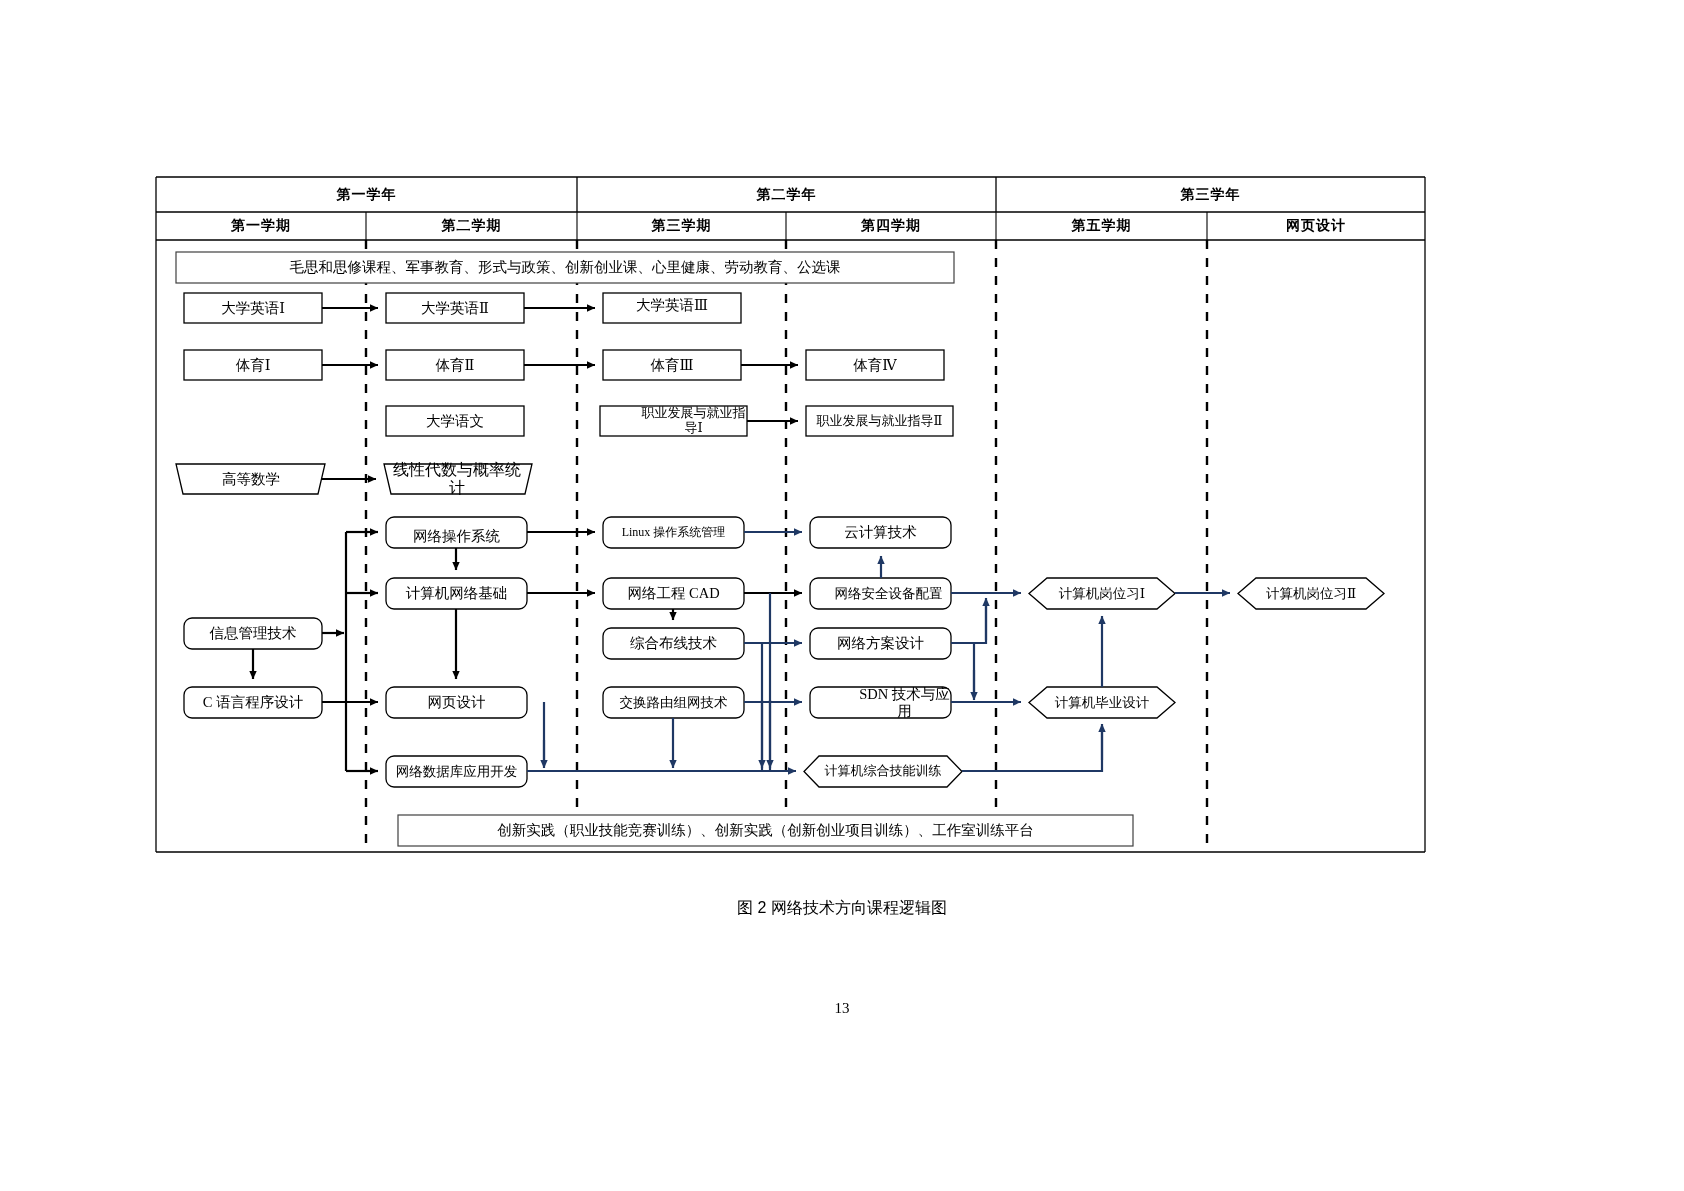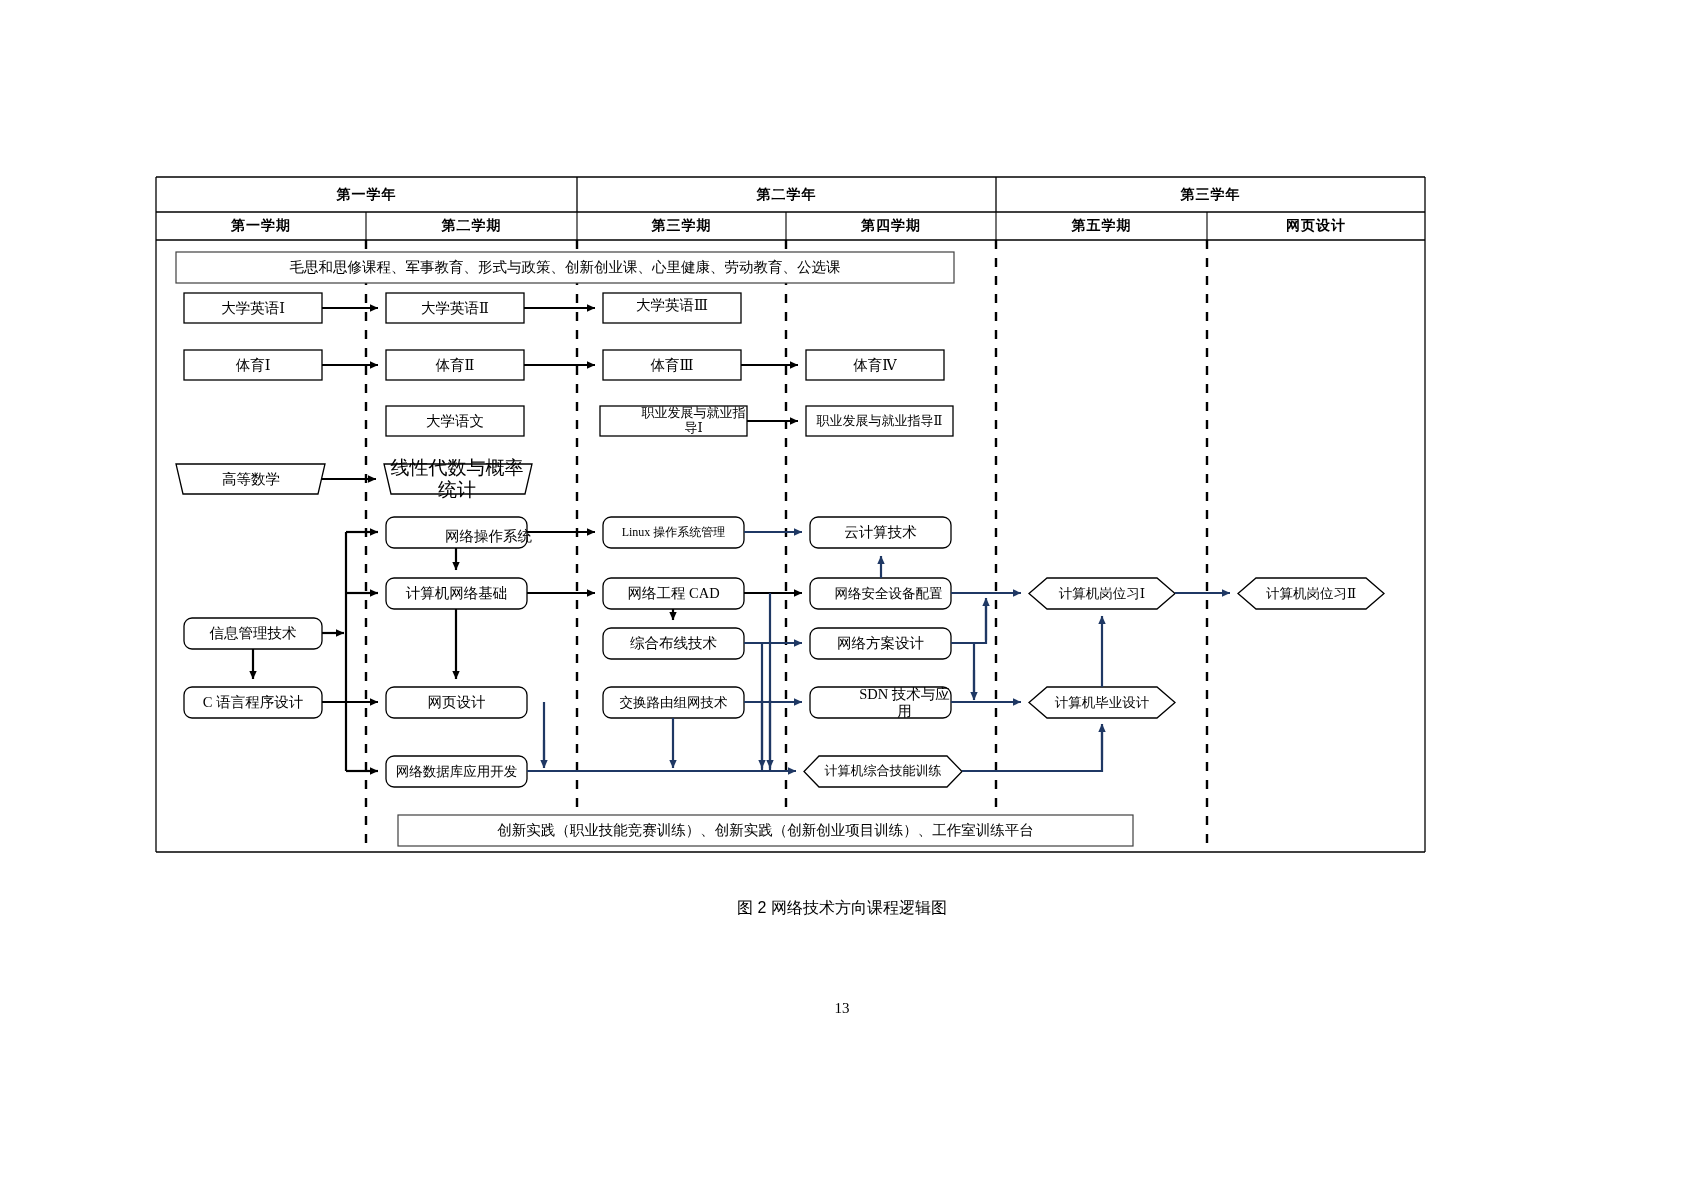--- a/index.html
+++ b/index.html
@@ -257,25 +257,25 @@
   <div class="node" style="left:600px;top:406px;width:147px;height:30px;font-size:13px;padding-left:40px;">
     <span>职业发展与就业指导Ⅰ</span>
     </div>
   <div class="node" style="left:806px;top:406px;width:147px;height:30px;font-size:13px;">
     <span>职业发展与就业指导Ⅱ</span>
     </div>
 
   <div class="node" style="left:180px;top:464px;width:142px;height:30px;">
     <span>高等数学</span>
     </div>
-  <div class="node" style="left:386px;top:464px;width:142px;height:30px;font-size:19px;">
+  <div class="node" style="left:386px;top:464px;width:142px;height:30px;font-size:16px;">
     <span>线性代数与概率统计</span>
     </div>
 
-  <div class="node" style="left:386px;top:517px;width:141px;height:39px;margin-left:32px;">
+  <div class="node" style="left:386px;top:517px;width:141px;height:39px;">
     <span>网络操作系统</span>
     </div>
   <div class="node" style="left:603px;top:517px;width:141px;height:31px;font-size:12px;">
     <span>Linux 操作系统管理</span>
     </div>
   <div class="node" style="left:810px;top:517px;width:141px;height:31px;">
     <span>云计算技术</span>
     </div>
 
   <div class="node" style="left:386px;top:578px;width:141px;height:31px;">

